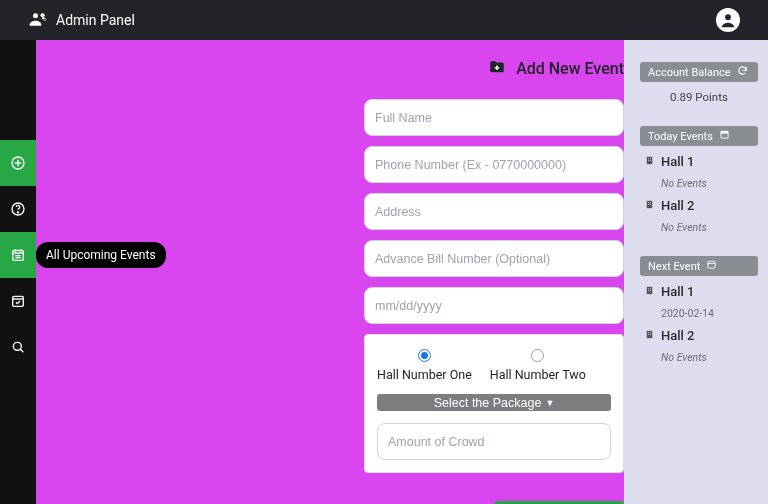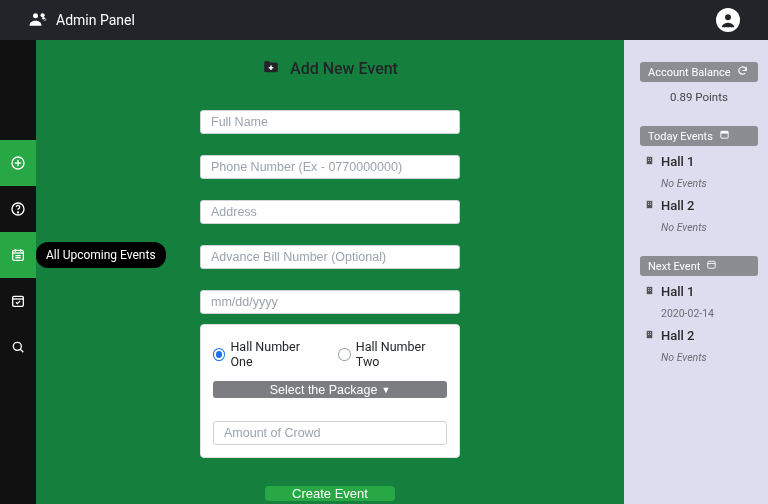--- a/index.html
+++ b/index.html
@@ -10,29 +10,29 @@
   .topbar-title { font-size: 14px; font-weight: 400; }
   .topbar-spacer { flex: 1; }
   .avatar { width: 24px; height: 24px; border-radius: 50%; background: #fff; display: flex; align-items: center; justify-content: center; }
   .avatar svg { width: 22px; height: 22px; }
   .body { flex: 1; display: flex; min-height: 0; }
   .sidebar { width: 36px; background: #111; display: flex; flex-direction: column; align-items: center; padding-top: 100px; gap: 0; position: relative; }
   .side-item { width: 36px; height: 46px; display: flex; align-items: center; justify-content: center; color: #fff; cursor: pointer; position: relative; }
   .side-item.green { background: #28a745; }
   .side-item svg { width: 16px; height: 16px; }
   .tooltip { position: absolute; left: 36px; top: 50%; transform: translateY(-50%); background: #000; color: #fff; font-size: 12px; padding: 6px 10px; border-radius: 12px; white-space: nowrap; }
-  .main { flex: 1; background: #15803d; overflow-y: auto; display: flex; flex-direction: column; align-items: center; padding: 18px 0 10px 0; }
+  .main { flex: 1; background: #d946ef; overflow-y: auto; display: flex; flex-direction: column; align-items: flex-end; padding: 18px 0 10px 0; }
   .main-header { display: flex; align-items: center; gap: 10px; margin-bottom: 20px; }
   .main-header-title { font-size: 16px; font-weight: 500; }
   .form-wrap { width: 260px; display: flex; flex-direction: column; gap: 10px; }
-  .inp { width: 100%; height: 24px; border: 1px solid #ced4da; border-radius: 3px; padding: 0 10px; font-size: 12.5px; color: #495057; background: #fff; margin-top: 11px; }
+  .inp { width: 100%; height: 37px; border: 1px solid #ced4da; border-radius: 8px; padding: 0 10px; font-size: 12.5px; color: #495057; background: #fff; }
   .inp::placeholder { color: #9ca3af; }
   .panel { background: #fff; border: 1px solid #e0e0e0; border-radius: 4px; padding: 14px 12px 12px 12px; display: flex; flex-direction: column; gap: 12px; }
   .radios { display: flex; align-items: center; gap: 18px; font-size: 12.5px; }
-  .radio-opt { display: flex; align-items: center; gap: 5px; cursor: pointer; }
+  .radio-opt { display: flex; align-items: center; gap: 5px; cursor: pointer; flex-direction: column; }
   .radio-circle { width: 13px; height: 13px; border-radius: 50%; border: 1.5px solid #9aa0a6; display: inline-block; position: relative; }
   .radio-circle.checked { border-color: #1a73e8; }
   .radio-circle.checked::after { content: ""; position: absolute; inset: 2px; background: #1a73e8; border-radius: 50%; }
   .pkg-btn { width: 100%; height: 17px; background: #7b7d80; color: #fff; border: none; border-radius: 3px; font-size: 12.5px; display: flex; align-items: center; justify-content: center; gap: 4px; cursor: pointer; }
   .pkg-caret { font-size: 9px; }
   .create-btn { margin-top: 28px; width: 130px; height: 34px; background: #28a745; color: #fff; border: none; border-radius: 4px; font-size: 13px; cursor: pointer; }
   .rightcol { width: 144px; background: #dedcef; padding: 22px 10px 10px 16px; display: flex; flex-direction: column; gap: 22px; overflow-y: auto; }
   .pill { display: inline-flex; align-items: center; gap: 6px; background: #8a8d92; color: #fff; font-size: 11px; border-radius: 3px; padding: 3px 8px; }
   .block { display: flex; flex-direction: column; gap: 8px; }
   .balance-points { font-size: 11.5px; color: #444; text-align: center; }

